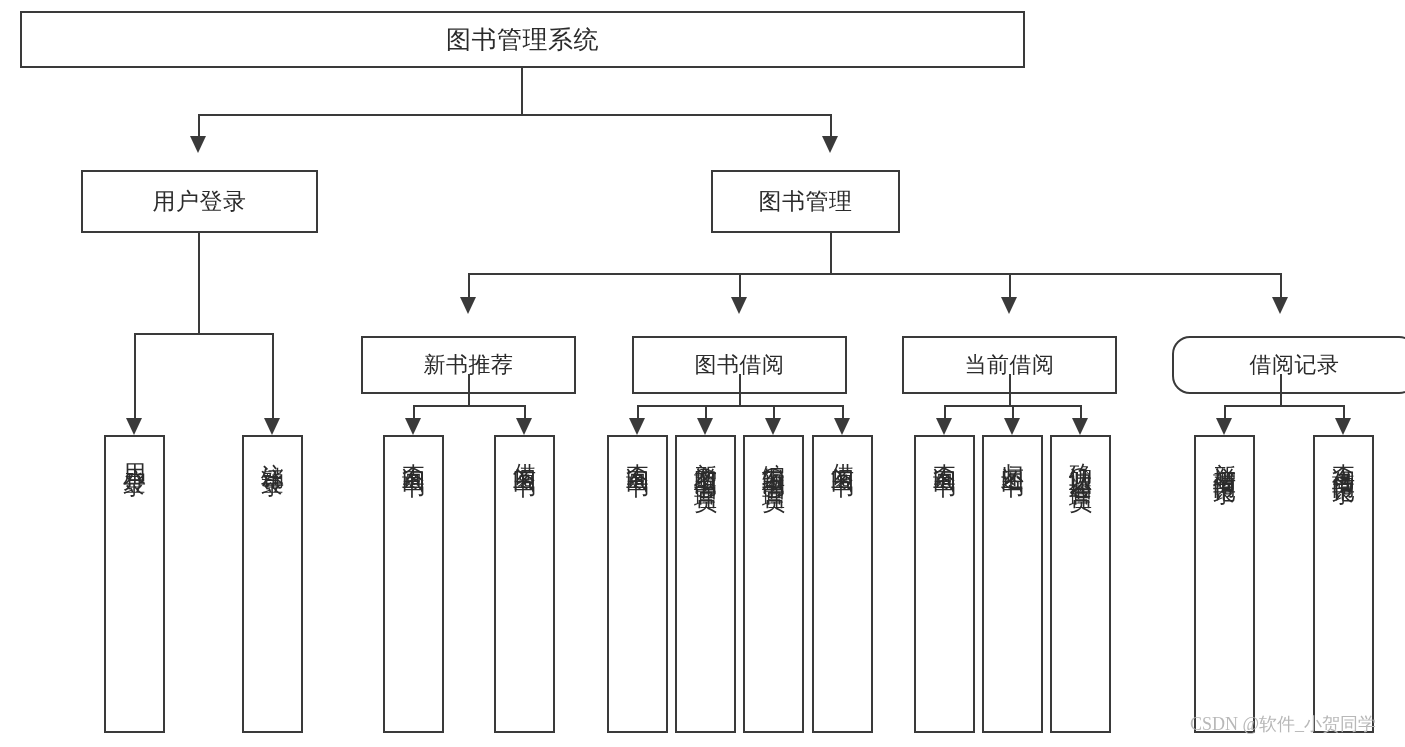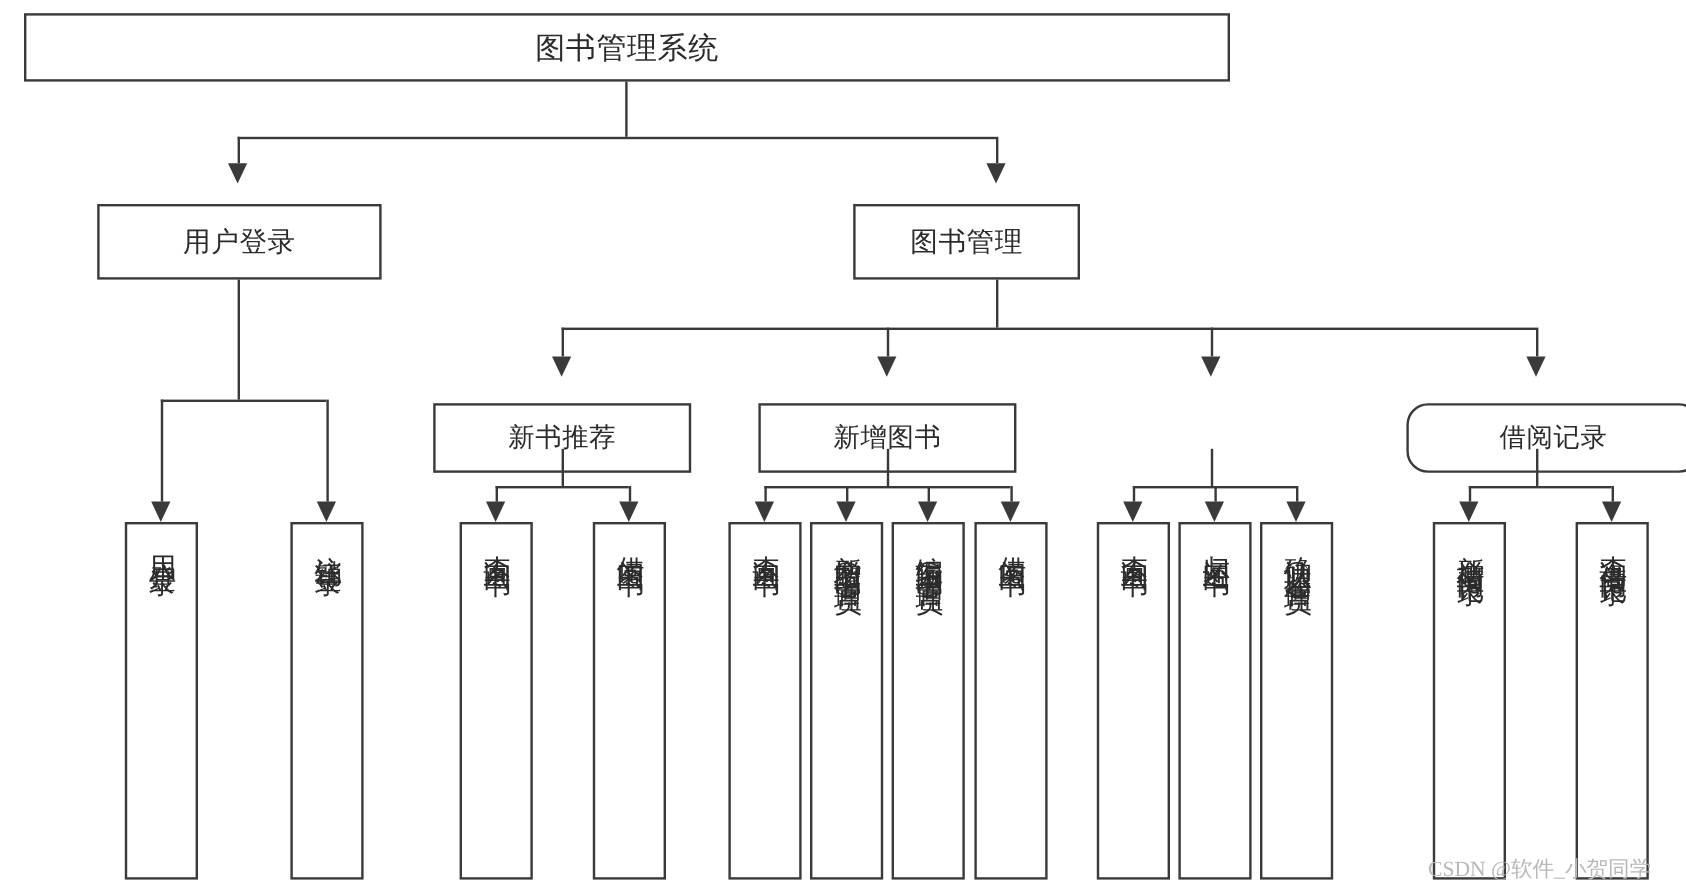--- a/index.html
+++ b/index.html
@@ -116,21 +116,24 @@
   <div class="arrow" style="left:731px;top:297px;"></div>
   <div class="vline" style="left:1009px;top:273px;height:24px;"></div>
   <div class="arrow" style="left:1001px;top:297px;"></div>
   <div class="vline" style="left:1280px;top:273px;height:24px;"></div>
   <div class="arrow" style="left:1272px;top:297px;"></div>
 
   <div class="node lvl2" style="left:361px;top:316px;width:215px;height:58px;">
     <span class="lbl">新书推荐</span>
   </div>
   <div class="node lvl2" style="left:632px;top:316px;width:215px;height:58px;">
-    <span class="lbl">新增图书</span>
+    <span class="lbl">图书借阅</span>
+  </div>
+  <div class="node lvl2" style="left:902px;top:316px;width:215px;height:58px;">
+    <span class="lbl">当前借阅</span>
   </div>
   <div class="node lvl2" style="left:1172px;top:316px;width:245px;height:58px;border-radius:18px;">
     <span class="lbl">借阅记录</span>
   </div>
 
   <div class="vline" style="left:468px;top:374px;height:31px;"></div>
   <div class="hline" style="left:413px;top:405px;width:111px;"></div>
   <div class="vline" style="left:413px;top:405px;height:13px;"></div>
   <div class="arrow" style="left:405px;top:418px;"></div>
   <div class="vline" style="left:524px;top:405px;height:13px;"></div>

